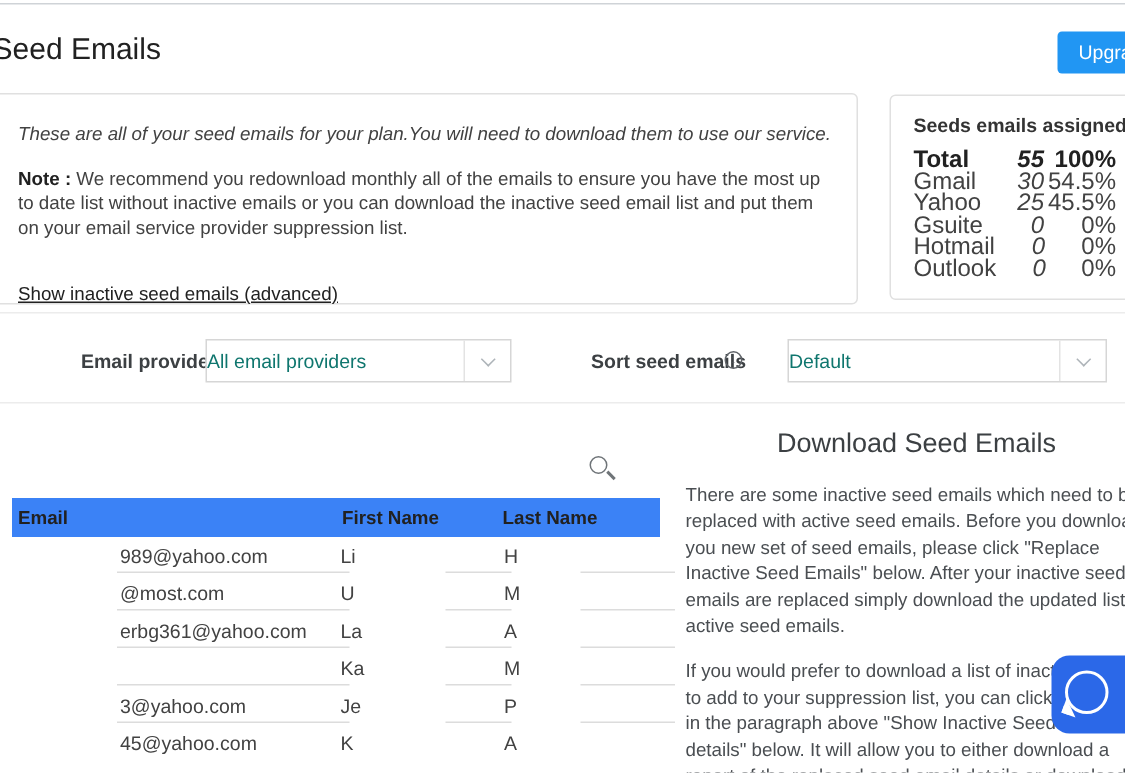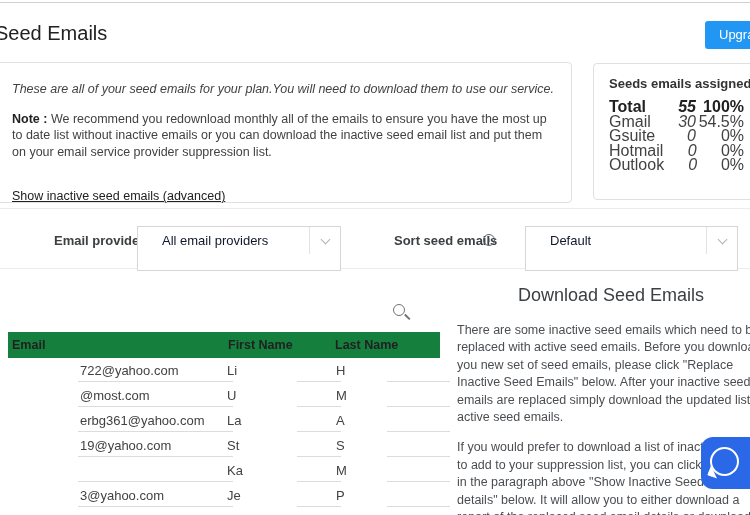--- a/index.html
+++ b/index.html
@@ -31,34 +31,34 @@
   .sep1 { top:208px; } .sep2 { top:268px; }
 
   .filter-label { position:absolute; top:233px; font-size:13px; font-weight:700; color:#3c4043; }
   .lbl-provider { left:10px;padding-left:44px; }
   .lbl-sort { left:394px; }
   .info-icon { position:absolute; left:483px; top:234px; width:12px; height:12px; border:1px solid #5f6368;
                border-radius:50%; }
   .info-icon::after { content:'i'; position:absolute; left:0; top:0; width:10px; height:10px; font-size:8px;
                       line-height:10px; text-align:center; color:#5f6368; font-family:"Liberation Serif",serif; }
 
-  .select { position:absolute; top:226px; height:45px; border:1px solid #d6d6d6; background:#fff;
-            font-size:13px; color:#0f172a; line-height:27px; padding-left:24px; cursor:pointer; }
+  .select { position:absolute; top:226px; height:29px; border:1px solid #d6d6d6; background:#fff;
+            font-size:13px; color:#0f766e; line-height:27px; padding-left:0; cursor:pointer; }
   .select-provider { left:137px; width:204px; }
   .select-sort { left:525px; width:213px; }
   .select .vline { position:absolute; right:30px; top:0; width:1px; height:27px; background:#e3e3e3; }
   .select .chev { position:absolute; right:11px; top:9px; width:7px; height:7px;
                   border-right:1.5px solid #aeb4b9; border-bottom:1.5px solid #aeb4b9; transform:rotate(45deg); }
 
   .search-icon { position:absolute; left:393px; top:304px; width:12px; height:12px;
                  border:1.5px solid #6f7478; border-radius:50%; cursor:pointer; }
   .search-icon::after { content:''; position:absolute; left:10px; top:11px; width:7px; height:1.5px;
                         background:#6f7478; transform:rotate(45deg); }
 
-  .thead { position:absolute; left:8px; top:332px; width:432px; height:26px; background:#15803d;
+  .thead { position:absolute; left:8px; top:332px; width:432px; height:26px; background:#3b82f6;
            font-size:12.5px; font-weight:700; color:#212121; line-height:26px; }
   .th { position:absolute; top:0; }
   .th-email { left:4px; } .th-first { left:220px; } .th-last { left:327px; }
 
   .tbody { position:absolute; left:0; top:358px; width:460px; }
   .trow { position:relative; height:25px; font-size:13px; color:#424242; line-height:25px; }
   .cell-email { position:absolute; left:80px; white-space:nowrap; }
   .cell-first { position:absolute; left:227px; white-space:nowrap; }
   .cell-last  { position:absolute; left:336px; white-space:nowrap; }
   .ul { position:absolute; bottom:1px; height:1px; background:#dcdcdc; }
@@ -97,20 +97,25 @@
       <span class="lbl">Total</span>
       <span class="val">55</span>
       <span class="pct">100%</span>
     </div>
     <div class="srow">
       <span class="lbl">Gmail</span>
       <span class="val">30</span>
       <span class="pct">54.5%</span>
     </div>
     <div class="srow">
+      <span class="lbl">Yahoo</span>
+      <span class="val">25</span>
+      <span class="pct">45.5%</span>
+    </div>
+    <div class="srow">
       <span class="lbl">Gsuite</span>
       <span class="val">0</span>
       <span class="pct">0%</span>
     </div>
     <div class="srow">
       <span class="lbl">Hotmail</span>
       <span class="val">0</span>
       <span class="pct">0%</span>
     </div>
     <div class="srow">
@@ -141,47 +146,39 @@
   <span class="search-icon"></span>
 
   <div class="thead">
     <span class="th th-email">Email</span>
     <span class="th th-last">Last Name</span>
     <span class="th th-first">First Name</span>
   </div>
 
   <div class="tbody">
     <div class="trow">
-      <span class="cell-email">722@yahoo.com</span>
+      <span class="cell-email">989@yahoo.com</span>
       <span class="cell-first">Li</span>
       <span class="cell-last">H</span>
       <span class="ul ul1"></span>
         <span class="ul ul2"></span>
         <span class="ul ul3"></span>
     </div>
     <div class="trow">
       <span class="cell-email">@most.com</span>
       <span class="cell-first">U</span>
       <span class="cell-last">M</span>
       <span class="ul ul1"></span>
         <span class="ul ul2"></span>
         <span class="ul ul3"></span>
     </div>
     <div class="trow">
       <span class="cell-email">erbg361@yahoo.com</span>
       <span class="cell-first">La</span>
       <span class="cell-last">A</span>
-      <span class="ul ul1"></span>
-        <span class="ul ul2"></span>
-        <span class="ul ul3"></span>
-    </div>
-    <div class="trow">
-      <span class="cell-email">19@yahoo.com</span>
-      <span class="cell-first">St</span>
-      <span class="cell-last">S</span>
       <span class="ul ul1"></span>
         <span class="ul ul2"></span>
         <span class="ul ul3"></span>
     </div>
     <div class="trow">
       <span class="cell-first">Ka</span>
       <span class="cell-last">M</span>
       <span class="ul ul1"></span>
         <span class="ul ul2"></span>
         <span class="ul ul3"></span>

